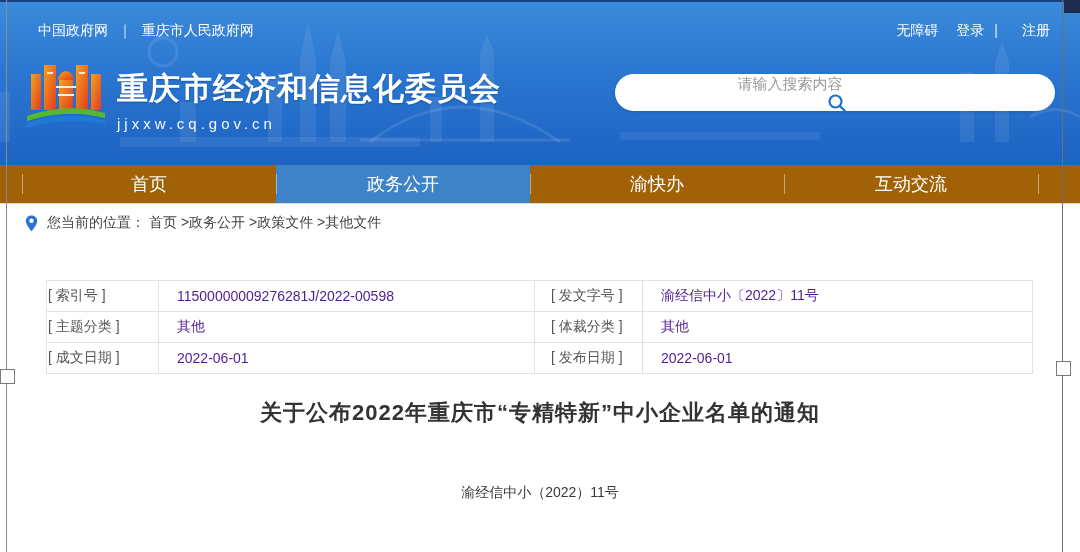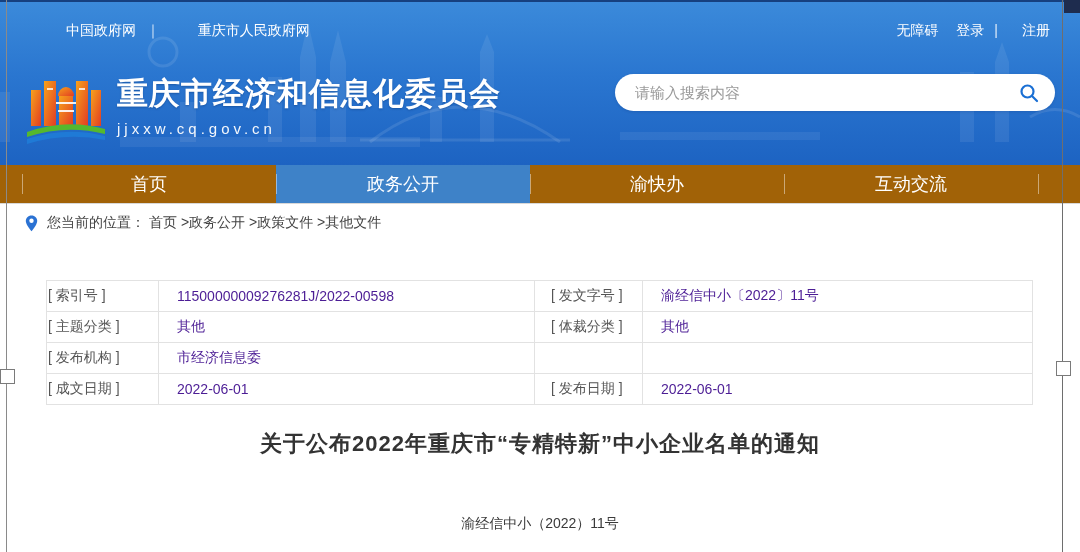--- a/index.html
+++ b/index.html
@@ -13,33 +13,33 @@
     position:relative;height:165px;
     background:linear-gradient(180deg,#3b8ada 0%,#2a76d0 45%,#1d63c2 100%);
     border-top:2px solid #16407f;box-sizing:border-box;
     overflow:hidden;
   }
   .header-decor{position:absolute;inset:0;pointer-events:none;}
   .topbar{
     position:relative;display:flex;justify-content:space-between;
     padding:20px 30px 0 38px;color:#fff;font-size:14px;z-index:3;
   }
-  .topbar a{color:#fff;text-decoration:none;cursor:pointer;margin-left:28px;}
+  .topbar a{color:#fff;text-decoration:none;cursor:pointer;}
   .topbar .sep{margin:0 10px;opacity:.85;}
   .topbar-right a{margin-left:14px;}
-  .brand{position:absolute;left:25px;top:72px;display:flex;align-items:flex-start;z-index:3;}
+  .brand{position:absolute;left:25px;top:56px;display:flex;align-items:flex-end;z-index:3;}
   .brand-logo{width:82px;height:74px;cursor:pointer;}
   .brand-text{margin-left:10px;margin-top:2px;}
   .site-title{color:#fff;font-size:31px;font-weight:bold;letter-spacing:1px;line-height:1.15;
     text-shadow:0 1px 2px rgba(0,40,100,.35);}
   .site-url{color:rgba(255,255,255,.95);font-size:15px;letter-spacing:4px;margin-top:8px;}
   .search{
     position:absolute;left:615px;top:72px;width:440px;height:37px;background:#fff;
     border-radius:19px;display:flex;align-items:center;box-sizing:border-box;
-    padding:0 14px 0 18px;z-index:3;box-shadow:0 1px 3px rgba(0,30,80,.15);
+    padding:0 14px 0 18px;z-index:3;box-shadow:0 1px 3px rgba(0,30,80,.15);flex-direction:column;
   }
   .search input{flex:1;border:none;outline:none;font-size:15px;color:#333;background:transparent;
     font-family:"Liberation Sans","DejaVu Sans",sans-serif;}
   .search input::placeholder{color:#9a9a9a;}
   .search-btn{width:24px;height:24px;display:flex;align-items:center;justify-content:center;cursor:pointer;}
   
   .nav{height:38px;background:#a16207;}
   .nav-inner{margin:0 22px;height:100%;display:flex;}
   .nav-item{
     flex:0 0 254px;display:flex;align-items:center;justify-content:center;
@@ -183,26 +183,20 @@
     <td class="lbl c3">[ 发文字号 ]</td>
     <td class="val c4">渝经信中小〔2022〕11号</td>
   </tr>
   <tr>
     <td class="lbl c1">[ 主题分类 ]</td>
     <td class="val c2">其他</td>
     <td class="lbl c3">[ 体裁分类 ]</td>
     <td class="val c4">其他</td>
   </tr>
   <tr>
-    <td class="lbl c1">[ 发布机构 ]</td>
-    <td class="val c2">市经济信息委</td>
-    <td class="lbl c3"></td>
-    <td class="val c4"></td>
-  </tr>
-  <tr>
     <td class="lbl c1">[ 成文日期 ]</td>
     <td class="val c2">2022-06-01</td>
     <td class="lbl c3">[ 发布日期 ]</td>
     <td class="val c4">2022-06-01</td>
   </tr>
 </tbody>
   </table>
 
 <div class="article-title">关于公布2022年重庆市“专精特新”中小企业名单的通知</div>
 <div class="doc-number">渝经信中小（2022）11号</div>

